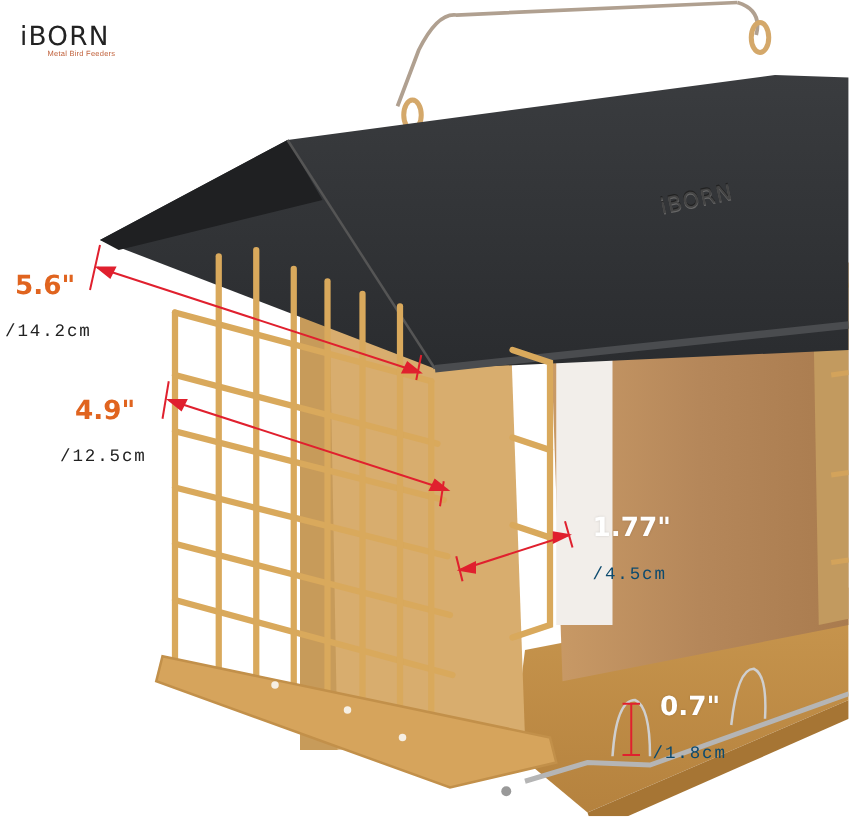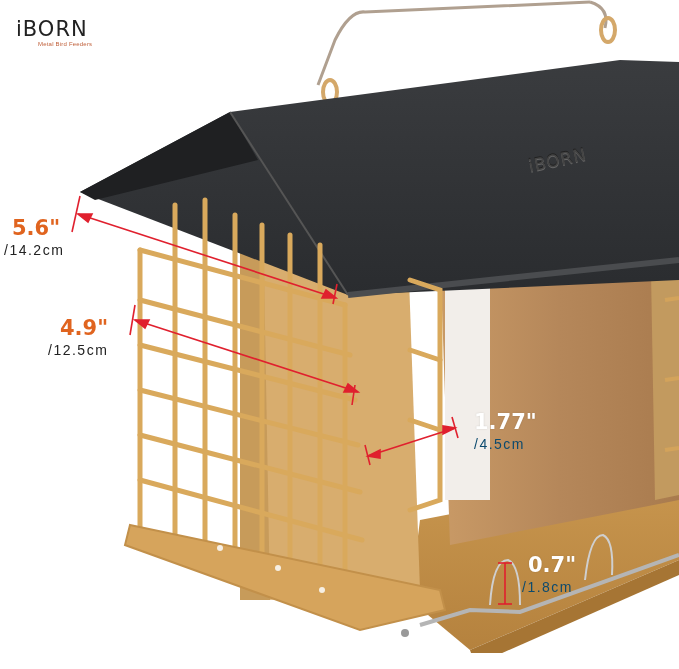--- a/index.html
+++ b/index.html
@@ -3,21 +3,21 @@
 <meta charset="utf-8">
 <style>
   html, body { margin:0; padding:0; background:#ffffff; }
   .stage { position:relative; width:679px; height:653px; overflow:hidden; background:#ffffff; font-family:"Liberation Sans", sans-serif;padding-left:37px; }
   svg.scene { position:absolute; left:0; top:0; }
   .logo { position:absolute; left:16px; top:18px; }
   .logo .brand { font-family:"DejaVu Sans", sans-serif; font-size:21px; font-weight:400; letter-spacing:1px; color:#222; line-height:22px; }
   .logo .tag { font-size:6px; color:#c0603a; margin-left:22px; margin-top:1px; letter-spacing:0.2px; }
   .dim { position:absolute; line-height:1; }
   .dim .inch { font-family:"DejaVu Sans", sans-serif; font-weight:700; font-size:21px; }
-  .dim .cm { font-family:Liberation Sans, sans-serif; font-size:14px; letter-spacing:1.5px; margin-top:4px; }
+  .dim .cm { font-family:Liberation Mono, monospace; font-size:14px; letter-spacing:1.5px; margin-top:20px; }
   .orange .inch { color:#e0641f; }
   .orange .cm { color:#222; }
   .white .inch { color:#ffffff; text-shadow:0 0 2px rgba(0,0,0,0.15); }
   .white .cm { color:#0c4a6e; }
   .roof-logo { position:absolute; left:528px; top:150px; font-family:"DejaVu Sans", sans-serif; font-size:17px; color:#444; letter-spacing:1px; transform:rotate(-12deg); text-shadow:0 1px 0 #666, 0 -1px 0 #222; }
 </style>
 </head>
 <body>
 
 <div class="stage">

